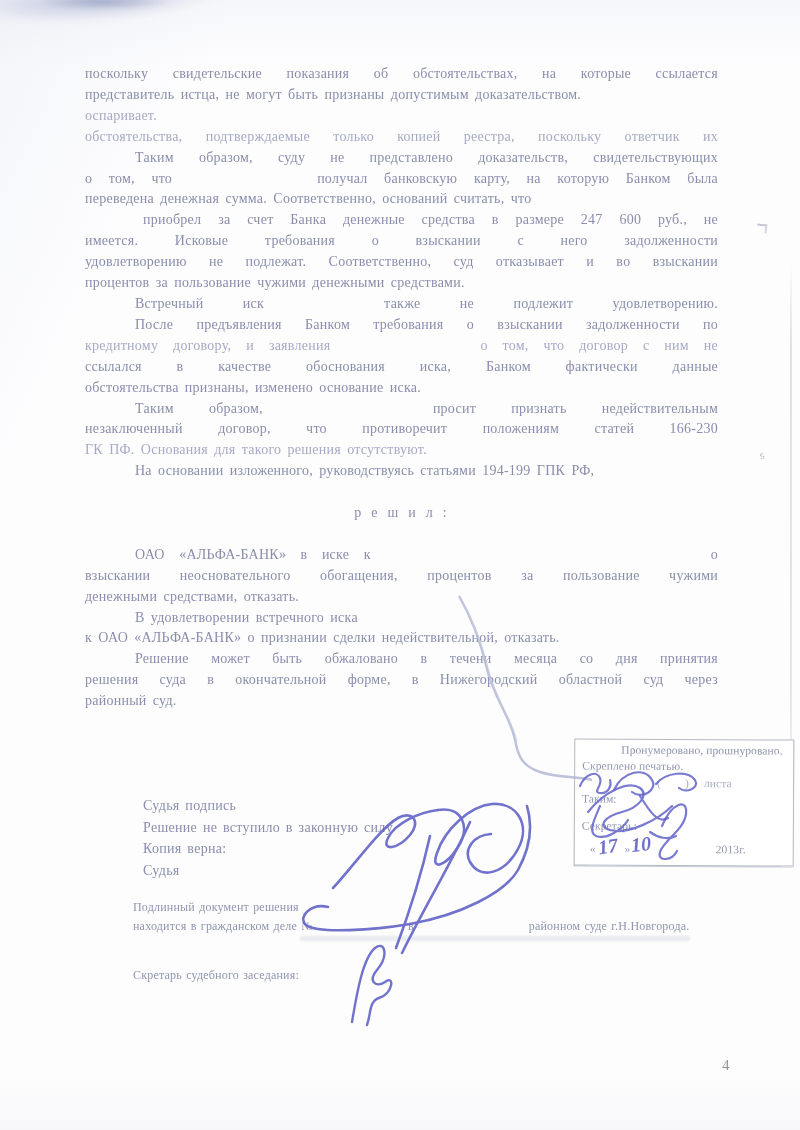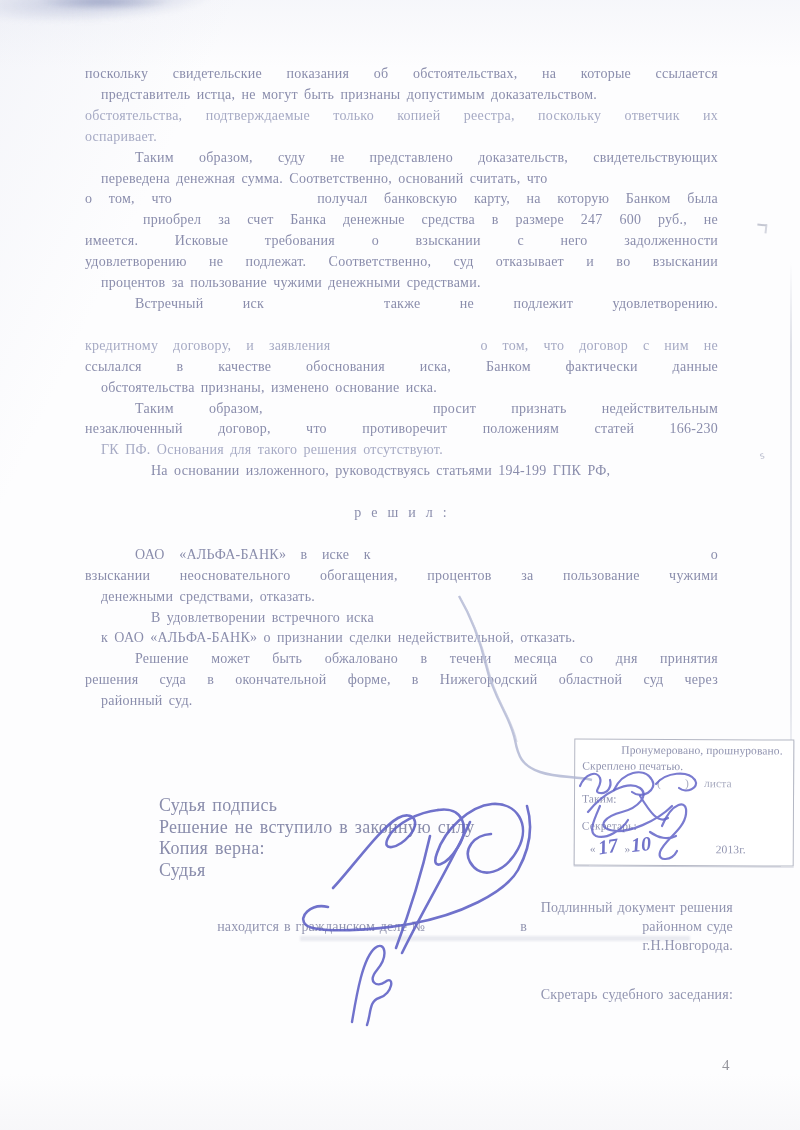--- a/index.html
+++ b/index.html
@@ -19,34 +19,34 @@
       linear-gradient(115deg, rgba(205,210,230,.18) 0%, rgba(255,255,255,0) 18%),
       linear-gradient(180deg, rgba(225,228,240,.25) 0%, rgba(255,255,255,0) 6%),
       linear-gradient(0deg, rgba(230,230,236,.25) 0%, rgba(255,255,255,0) 5%);
   }
   .body-text{
     position:absolute;left:85px;top:64px;width:633px;
     font-size:14px;line-height:20.9px;color:var(--text);
     word-spacing:2.5px;letter-spacing:.25px;
   }
   .line{min-height:20.9px;white-space:nowrap;}
-  .line.wrap{white-space:normal;margin-left:16px;}
+  .line.wrap{white-space:normal;}
   .line.just{text-align:justify;text-align-last:justify;white-space:normal;}
   .line.center{text-align-last:center;letter-spacing:2px;}
   .line.faded{color:var(--text-faded);}
   .ind,.gap{display:inline-block;height:1px;}
   .closing-block{
     position:absolute;left:143px;top:795px;
-    font-size:18px;line-height:21.5px;color:var(--text);
+    font-size:14px;line-height:21.5px;color:var(--text);
     word-spacing:2px;letter-spacing:.3px;
   }
   .footnote{
     position:absolute;left:133px;top:898px;width:600px;
-    font-size:14px;line-height:19px;color:var(--stamp-text);
-    letter-spacing:.2px;word-spacing:1px;text-align:right;
+    font-size:12px;line-height:19px;color:var(--stamp-text);
+    letter-spacing:.2px;word-spacing:1px;
   }
   .stamp-box{
     position:absolute;left:574px;top:739px;width:220px;height:127px;
     border:1px solid #b4b7c4;background:rgba(255,255,255,.92);
     box-shadow:0 1px 0 #c9ccd8, inset 0 0 0 1px rgba(255,255,255,.6);
     transform:rotate(.3deg);
     font-size:11.5px;color:var(--stamp-text);letter-spacing:.1px;
   }
   .stamp-box .srow{position:absolute;left:7px;white-space:nowrap;}
   .s1{top:4px;margin-left:39px;} .s2{top:20px;}
@@ -103,31 +103,31 @@
   <div class="smudge-tl"></div>
   <div class="smudge-tl2"></div>
   <div class="edge-line"></div>
   <div class="mark-a"></div>
   <div class="mark-b">ᔆ</div>
   <div class="streak"></div>
 
   <div class="body-text">
       <div class="line just"><span>поскольку свидетельские показания  об обстоятельствах, на которые ссылается</span></div>
       <div class="line wrap"><span>представитель истца,  не могут быть признаны  допустимым доказательством.</span></div>
+      <div class="line faded"><span>оспаривает.</span></div>
       <div class="line just faded"><span>обстоятельства, подтверждаемые только копией реестра, поскольку ответчик их</span></div>
-      <div class="line faded"><span>оспаривает.</span></div>
       <div class="line just"><span class="ind" style="width: 50px;"></span><span>Таким образом, суду не представлено доказательств,  свидетельствующих</span></div>
+      <div class="line just"><span>о том,  что</span><span class="gap" style="width: 145px;"></span><span>получал банковскую карту,  на которую Банком была</span></div>
       <div class="line wrap"><span>переведена денежная сумма. Соответственно,   оснований считать, что</span></div>
-      <div class="line just"><span>о том,  что</span><span class="gap" style="width: 145px;"></span><span>получал банковскую карту,  на которую Банком была</span></div>
       <div class="line just"><span class="ind" style="width: 58px;"></span><span>приобрел   за счет Банка денежные средства в размере 247 600 руб., не</span></div>
       <div class="line just"><span>имеется.  Исковые  требования  о   взыскании   с  него  задолженности</span></div>
       <div class="line just"><span>удовлетворению не подлежат. Соответственно, суд отказывает и во взыскании</span></div>
       <div class="line wrap"><span>процентов за пользование чужими денежными средствами.</span></div>
       <div class="line just"><span class="ind" style="width: 50px;"></span><span>Встречный иск</span><span class="gap" style="width: 120px;"></span><span>также не подлежит удовлетворению.</span></div>
-      <div class="line just"><span class="ind" style="width: 50px;"></span></div>
+      <div class="line just"><span class="ind" style="width: 50px;"></span><span>После предъявления Банком требования о взыскании задолженности по</span></div>
       <div class="line just faded"><span>кредитному договору, и заявления</span><span class="gap" style="width: 150px;"></span><span>о том, что договор с ним  не</span></div>
       <div class="line just"><span>ссылался  в  качестве  обоснования  иска,  Банком  фактически  данные</span></div>
       <div class="line wrap"><span>обстоятельства признаны, изменено основание иска.</span></div>
       <div class="line just"><span class="ind" style="width: 50px;"></span><span>Таким  образом,</span><span class="gap" style="width: 170px;"></span><span>просит  признать  недействительным</span></div>
       <div class="line just"><span>незаключенный  договор,  что  противоречит  положениям   статей  166-230</span></div>
       <div class="line faded wrap"><span>ГК ПФ.  Основания для такого решения отсутствуют.</span></div>
       <div class="line wrap"><span class="ind" style="width: 50px;"></span><span>На основании изложенного, руководствуясь статьями 194-199 ГПК РФ,</span></div>
       <div class="line"></div>
       <div class="line center"><span>р е ш и л :</span></div>
       <div class="line"></div>

